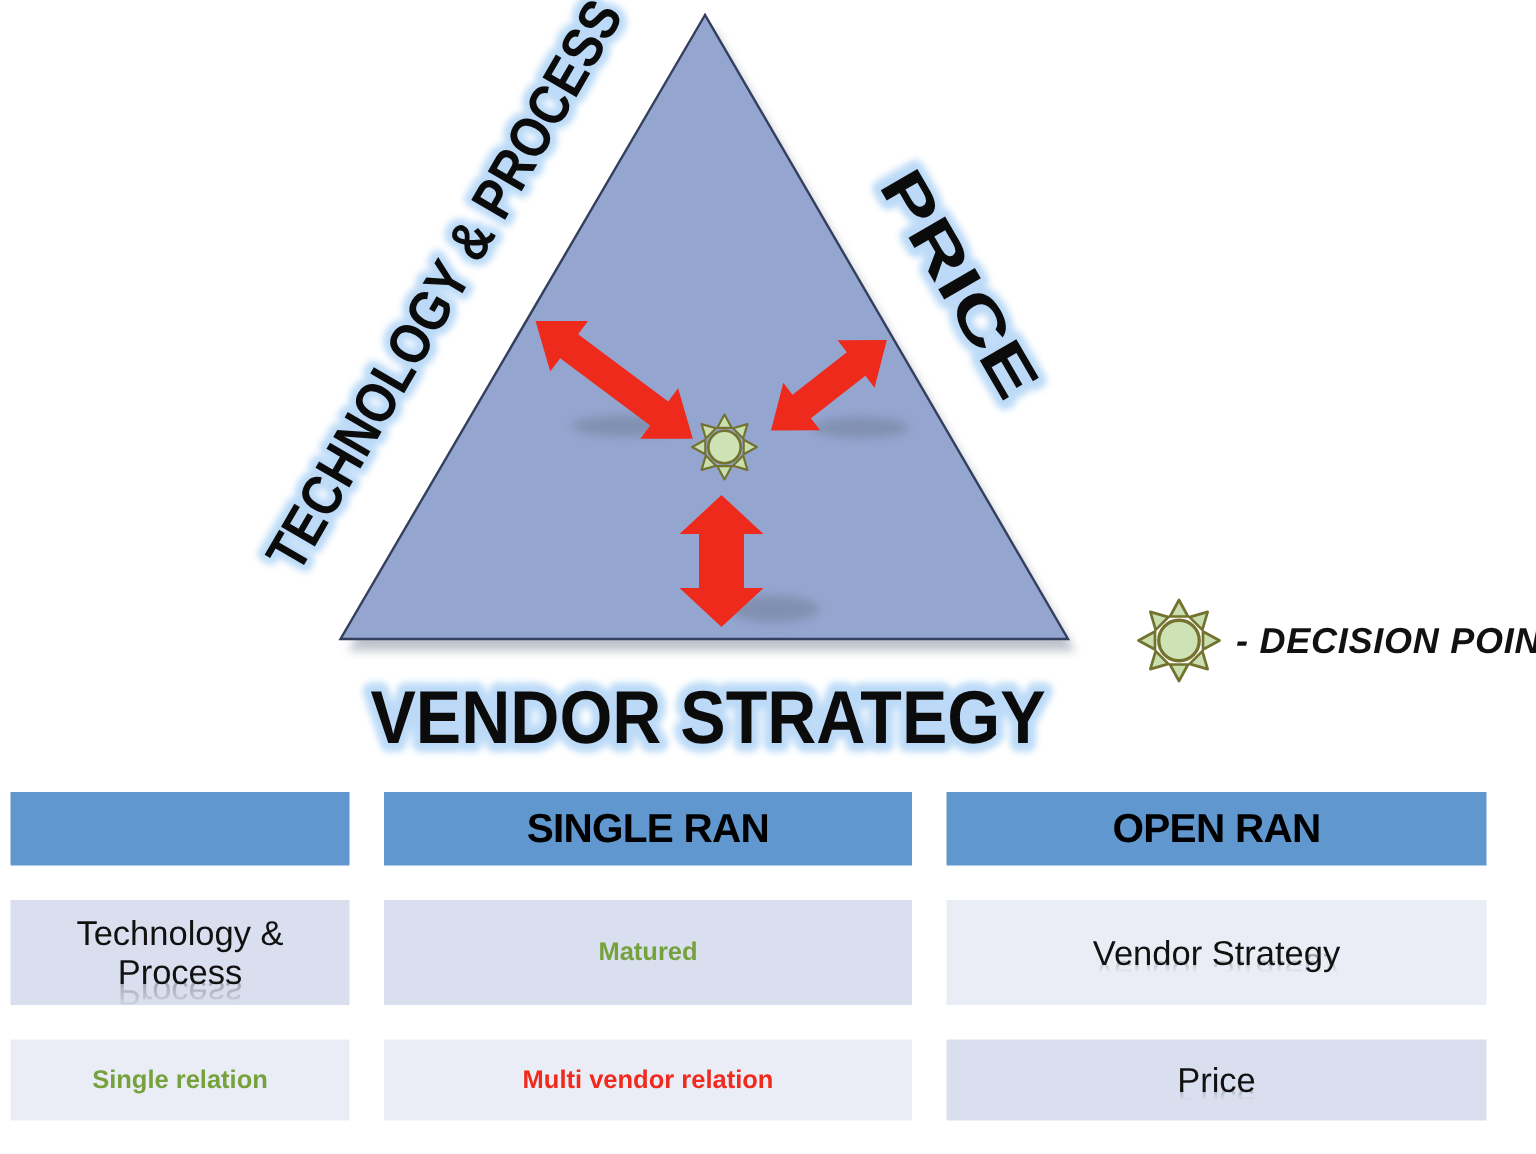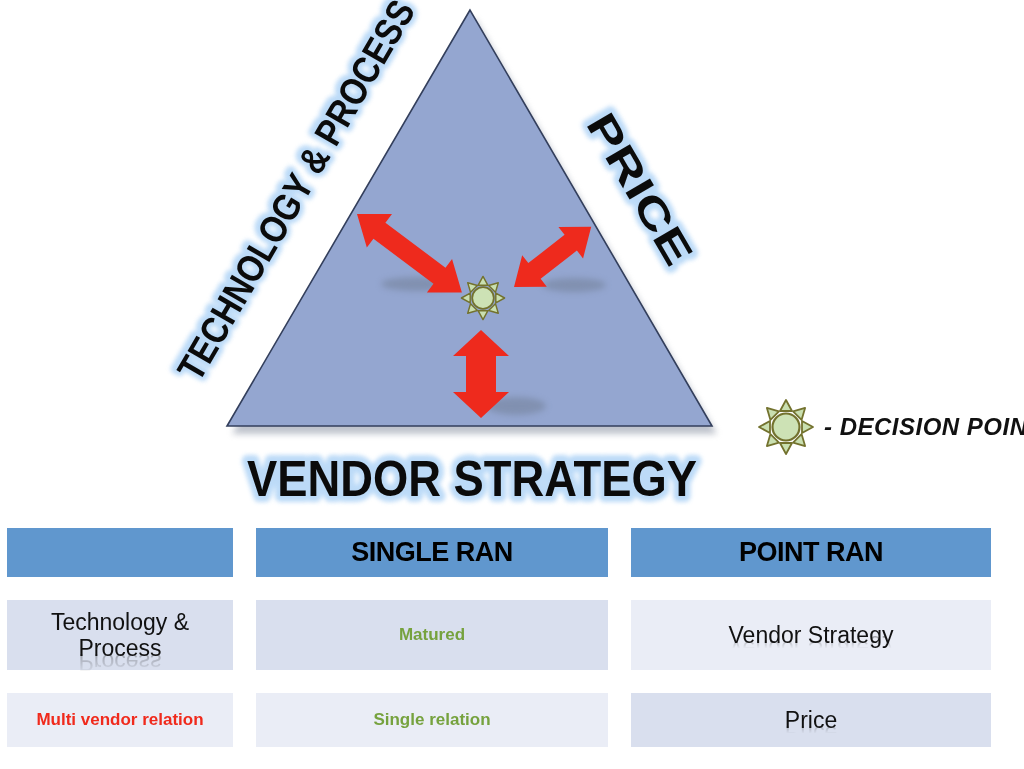--- a/index.html
+++ b/index.html
@@ -98,31 +98,31 @@
   <g>
     <use href="#sun" transform="translate(786,427)"></use>
     <text x="824" y="435" font-size="24" font-style="italic" font-weight="600" fill="#111" letter-spacing="0.5">- DECISION POINT</text>
   </g>
 </svg>
 
 <div class="cmp-table">
 
   <div class="cell th"></div>
   <div class="cell th">SINGLE RAN</div>
-  <div class="cell th">POINT RAN</div>
+  <div class="cell th">OPEN RAN</div>
 
   <div class="cell band-a label-cell">
     <span class="reflect">Technology &amp;
 Process</span>
   </div>
   <div class="cell band-a value-cell" data-color="green">Matured</div>
 
   <div class="cell band-b label-cell">
     <span class="reflect">Vendor Strategy</span>
   </div>
+  <div class="cell band-b value-cell" data-color="green">Single relation</div>
   <div class="cell band-b value-cell" data-color="red">Multi vendor relation</div>
-  <div class="cell band-b value-cell" data-color="green">Single relation</div>
 
   <div class="cell band-a label-cell">
     <span class="reflect">Price</span>
   </div>
   <div class="cell band-a value-cell" data-color="red">Price+</div>
 </div>
 
 </body></html>

